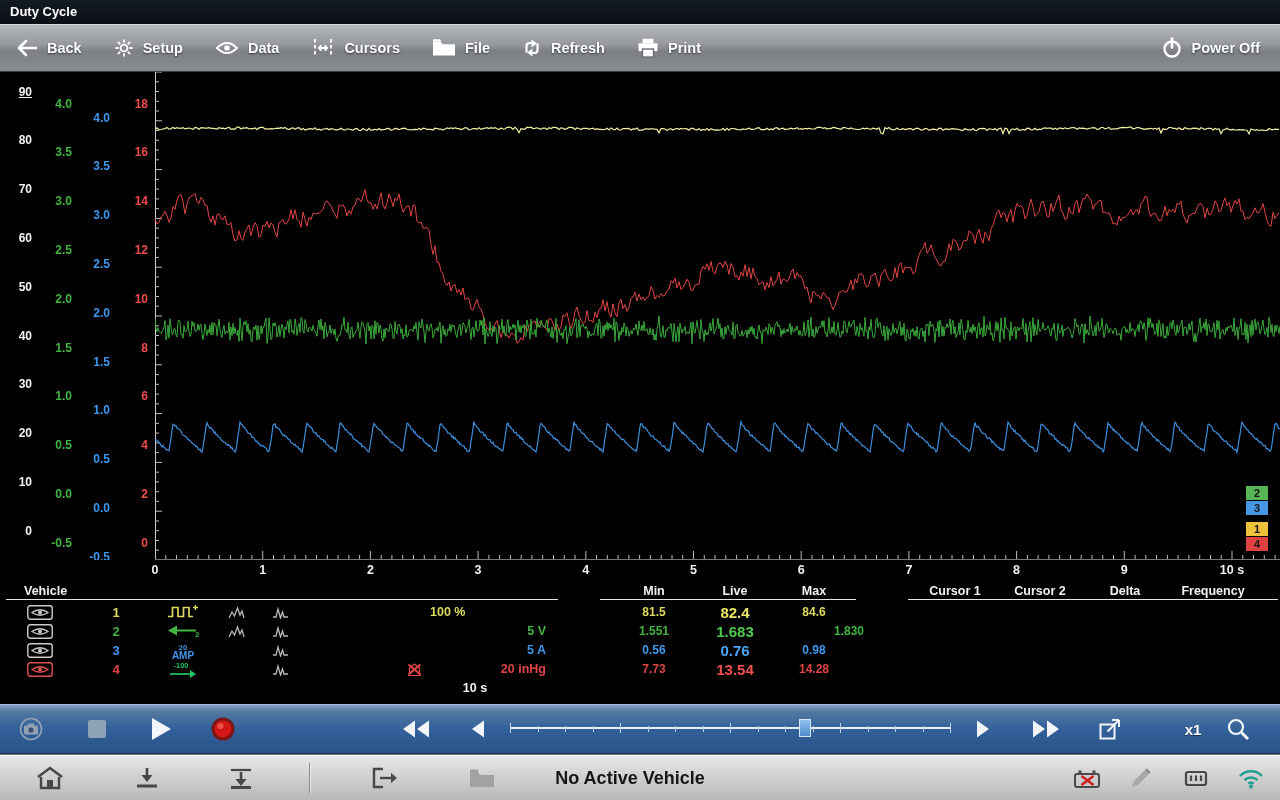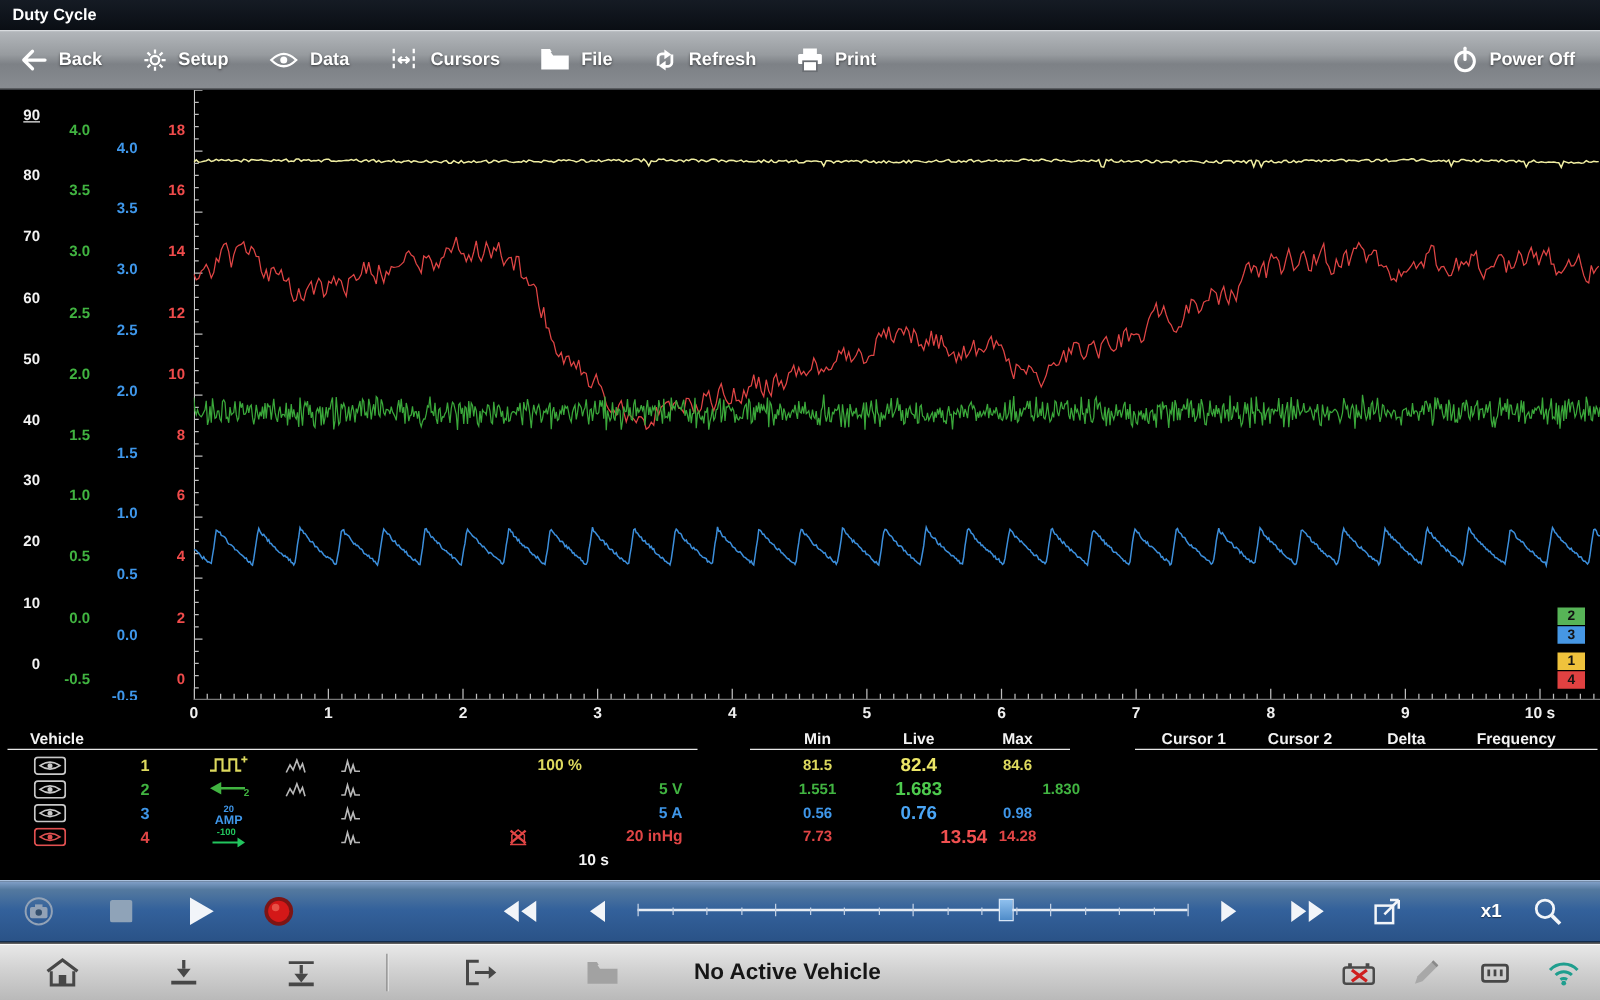--- a/index.html
+++ b/index.html
@@ -334,21 +334,21 @@
         </svg>
       </div>
       <div class="micon" style="position: absolute; left: 406px; top: 80px;">
         <svg width="17" height="15" viewBox="0 0 17 15">
           <path d="M2 13.5h13M3.5 13.5V6l5-4 5 4v7.5" stroke="#e04545" stroke-width="1.2" fill="none"></path>
           <path d="M2.5 2.5l12 10M14.5 2.5l-12 10" stroke="#e04545" stroke-width="2"></path>
         </svg>
       </div>
       <div class="mcell" style="position: absolute; left: 430px; width: 116px; top: 78px; text-align: right; font-size: 12.5px; color: rgb(224, 69, 69); line-height: 19px;">20 inHg</div>
       <div class="mcell" style="position: absolute; left: 604px; width: 100px; top: 78px; text-align: center; font-size: 12px; color: rgb(224, 69, 69); line-height: 19px;">7.73</div>
-      <div class="mcell" style="position: absolute; left: 714px; width: 114px; top: 78px; text-align: center; font-size: 15px; color: rgb(240, 80, 80); line-height: 19px;">13.54</div>
+      <div class="mcell" style="position: absolute; left: 678px; width: 114px; top: 78px; text-align: center; font-size: 15px; color: rgb(240, 80, 80); line-height: 19px;">13.54</div>
       <div class="mcell" style="position: absolute; left: 764px; width: 100px; top: 78px; text-align: center; font-size: 12px; color: rgb(224, 69, 69); line-height: 19px;">14.28</div>
       <div class="mcell" style="position: absolute; left: 430px; width: 90px; top: 98px; text-align: center; font-size: 12.5px; color: rgb(242, 242, 242); line-height: 17px;">10 s</div>
     </div>
 
   <div class="playbar" id="playbar">
     <div class="pb pb-text" style="left:292px;width:92px;font-size:16px;margin-top:48px;">00:20:360</div>
     <div class="pb slider" id="slider" style="left:510px;width:440px;">
         <div class="track"></div>
         <div class="stick" style="left: 0px; top: 7px; height: 10px;"></div>
         <div class="stick" style="left: 27.5px; top: 10px; height: 6px;"></div>

